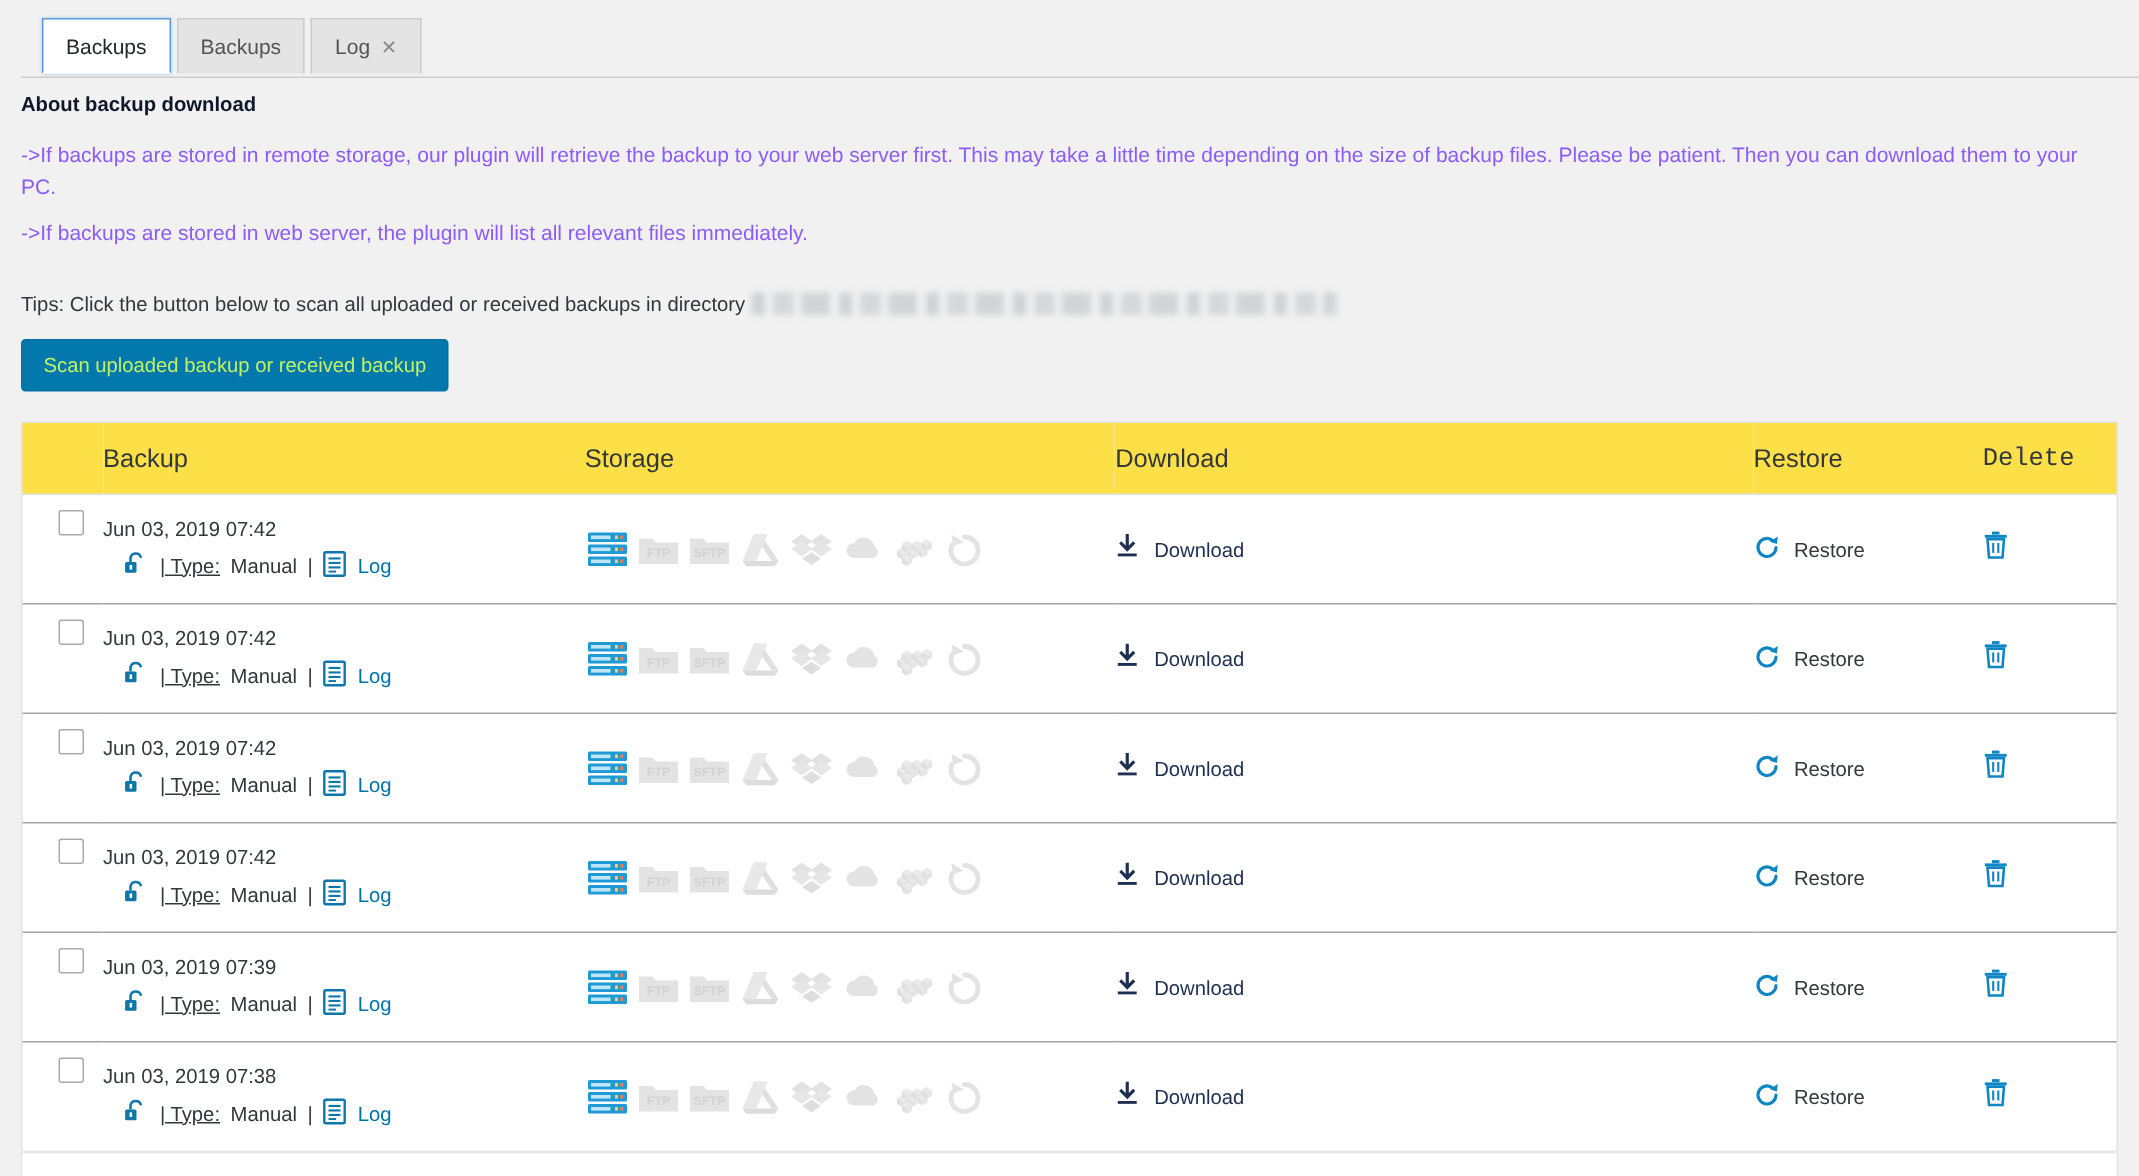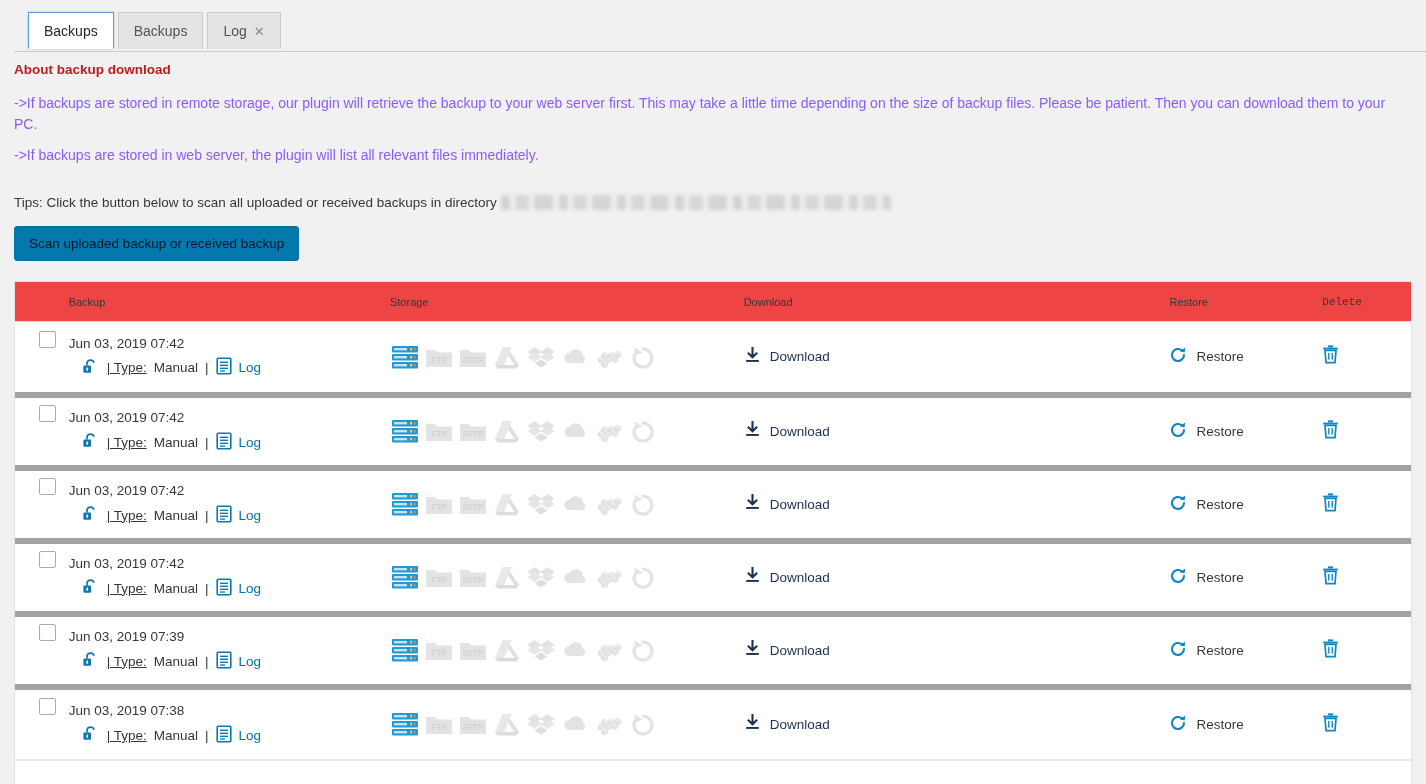--- a/index.html
+++ b/index.html
@@ -56,21 +56,21 @@
     color: #888;
     line-height: 1;
   }
 
   
   .intro { padding: 10px 14px 0 14px; }
   .intro h3 {
     margin: 0 0 16px 0;
     font-size: 13.5px;
     font-weight: bold;
-    color: #b91c1c;
+    color: #0f172a;
   }
   .intro p {
     margin: 0 0 10px 0;
     font-size: 14px;
     line-height: 1.5;
     color: #8b5cf6;
   }
   .restore-link {
     display: inline-block;
     margin: 13px 0 0 0;
@@ -104,57 +104,57 @@
     opacity: .85;
     overflow: hidden;
     text-indent: -9999px;
   }
   .scan-btn {
     display: inline-block;
     margin: 16px 0 0 0;
     padding: 9px 14px;
     font-family: "Liberation Sans", sans-serif;
     font-size: 13.5px;
-    color: #0f172a;
+    color: #bef264;
     background: #0378ad;
     border: 1px solid #0271a3;
     border-radius: 3px;
     cursor: pointer;
   }
 
   
   .panel {
     margin: 20px 14px 0 14px;
     background: #fff;
     border: 1px solid #e2e2e2;
   }
   table.backups {
     width: 100%;
     border-collapse: collapse;
     font-size: 13.5px;
   }
   table.backups thead th {
     padding: 14px 0 13px 0;
     font-weight: normal;
-    font-size: 11px;
+    font-size: 17px;
     color: #32373c;
     text-align: left;
     border-bottom: 1px solid #e1e1e1;
-    background: #ef4444;
+    background: #fde047;
   }
   .col-cb     { width: 54px; }
   .col-backup { width: 325px; }
   .col-store  { width: 356px; }
   .col-dl     { width: 435px; }
   .col-rest   { width: 155px; }
   .col-del    { width: 90px; text-align: left; font-family: Liberation Mono, monospace; }
 
   table.backups tbody td {
     padding: 0;
-    border-bottom: 6px solid #a3a3a3;
+    border-bottom: 1px solid #a3a3a3;
     vertical-align: middle;
     height: 73px;
   }
   tbody tr:last-child td { border-bottom: 1px solid #e8e8e8; }
 
   .cb {
     -webkit-appearance: none;
     appearance: none;
     width: 17px; height: 17px;
     margin: 0 0 0 24px;

